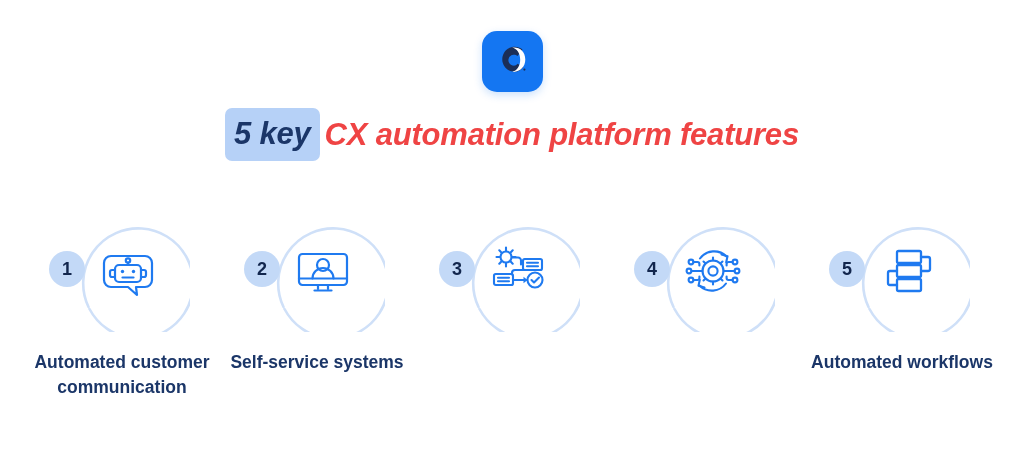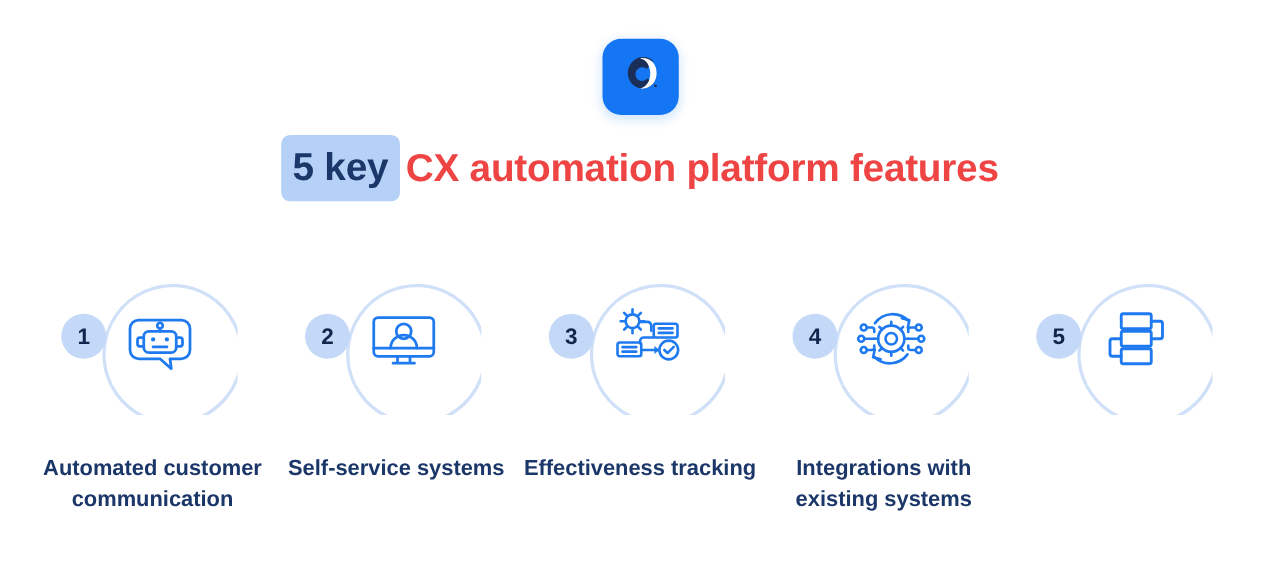--- a/index.html
+++ b/index.html
@@ -38,20 +38,21 @@
   
   .title-row {
     position: absolute;
     top: 108px;
     left: 0;
     width: 1024px;
     display: flex;
     justify-content: center;
     align-items: center;
     white-space: nowrap;
+    font-style: italic;
   }
   .title-text {
     font-size: 31px;
     font-weight: bold;
     color: #ef4444;
     letter-spacing: -0.2px;
     line-height: 44px;
   }
   .title-hl {
     background: #b6d1f7;
@@ -111,21 +112,21 @@
     border-radius: 50%;
     background: #c3d9f7;
     display: flex;
     align-items: center;
     justify-content: center;
     font-size: 18px;
     font-weight: bold;
     color: #12264d;
   }
   .caption {
-    margin-top: 14px;
+    margin-top: 2px;
     text-align: center;
     font-size: 17.5px;
     font-weight: bold;
     color: #1b3668;
     line-height: 25px;
     max-width: 190px;
   }
 </style>
 </head>
 <body>
@@ -221,21 +222,20 @@
           <path d="M8 34.7 h11 M8 38.3 h11"></path>
           <path d="M33 27 h-8 a3 3 0 0 0 -3 3 v1.5"></path>
           <path d="M23 37 h13" marker-end="none"></path>
           <path d="M33.5 33.8 L37.5 37 L33.5 40.2 Z" fill="#1f7af0" stroke="none"></path>
           <circle cx="45" cy="37" r="7.5"></circle>
           <path d="M41.5 37 l2.5 2.5 l5 -5"></path>
         </svg>
       </div>
       <div class="badge">3</div>
     </div>
-    <div class="caption">Effectiveness tracking</div>
   </div>
 
   <div class="feature">
     <div class="circle-zone">
       <svg class="ring" viewBox="0 0 124 124">
         <path d="M 22.5 99 A 55 55 0 1 1 23.5 101" fill="none" stroke="#cfe0f8" stroke-width="2.6" stroke-linecap="round"></path>
       </svg>
       <div class="icon-holder">
         <svg width="58" height="58" viewBox="0 0 58 58" fill="none" stroke="#1f7af0" stroke-width="2.1" stroke-linecap="round" stroke-linejoin="round">
 
@@ -262,34 +262,34 @@
           <circle cx="51" cy="20" r="2.4"></circle>
           <path d="M48.6 20 h-4 a2 2 0 0 0 -2 2 v1.5"></path>
           <circle cx="53" cy="29" r="2.4"></circle>
           <path d="M50.6 29 h-8"></path>
           <circle cx="51" cy="38" r="2.4"></circle>
           <path d="M48.6 38 h-4 a2 2 0 0 1 -2 -2 v-1.5"></path>
         </svg>
       </div>
       <div class="badge">4</div>
     </div>
-    <div class="caption">Integrations with existing systems</div>
   </div>
 
   <div class="feature">
     <div class="circle-zone">
       <svg class="ring" viewBox="0 0 124 124">
         <path d="M 22.5 99 A 55 55 0 1 1 23.5 101" fill="none" stroke="#cfe0f8" stroke-width="2.6" stroke-linecap="round"></path>
       </svg>
       <div class="icon-holder">
         <svg width="56" height="56" viewBox="0 0 56 56" fill="none" stroke="#1f7af0" stroke-width="2.3" stroke-linecap="round" stroke-linejoin="round">
           <rect x="17" y="8" width="24" height="12" rx="1.6"></rect>
           <rect x="17" y="22" width="24" height="12" rx="1.6"></rect>
           <rect x="17" y="36" width="24" height="12" rx="1.6"></rect>
           <path d="M41 14 h7 a2 2 0 0 1 2 2 v10 a2 2 0 0 1 -2 2 h-7"></path>
           <path d="M17 28 h-7 a2 2 0 0 0 -2 2 v10 a2 2 0 0 0 2 2 h7"></path>
         </svg>
       </div>
       <div class="badge">5</div>
     </div>
+    <div class="caption">Automated workflows</div>
   </div>
 
 </div>
 
 </body></html>

